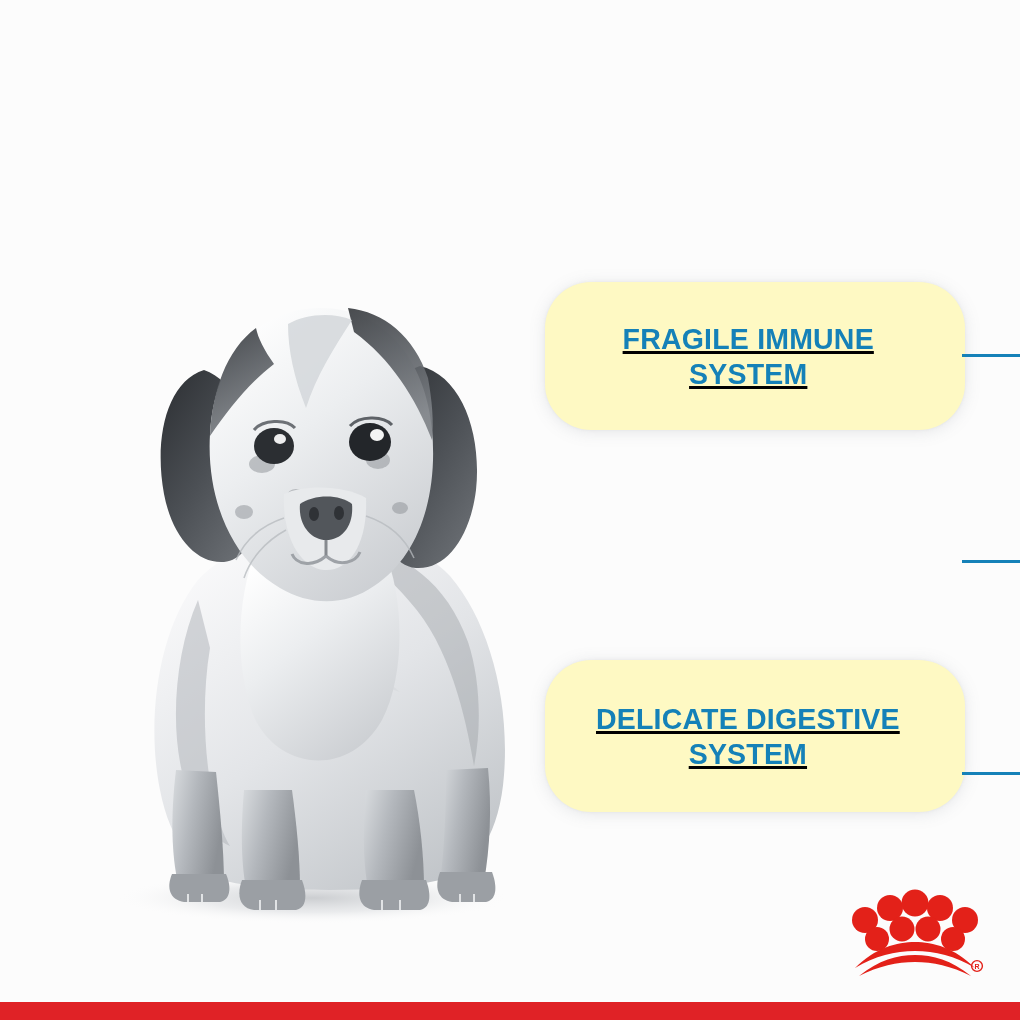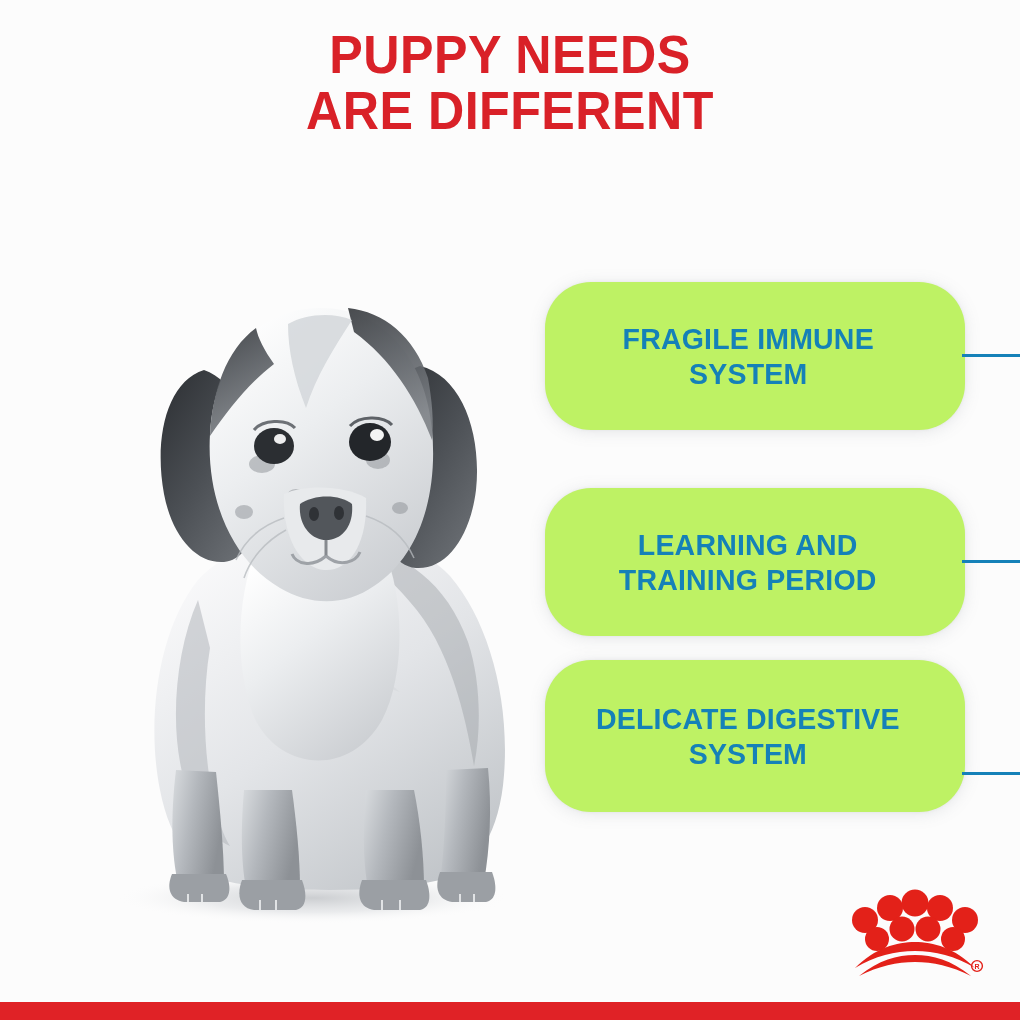--- a/index.html
+++ b/index.html
@@ -55,28 +55,29 @@
     width: 100%;
     height: 100%;
   }
 
   
   .callout {
     position: absolute;
     right: 55px;
     width: 420px;
     border-radius: 46px;
-    background: #bef264;
+    background: #fef9c3;
     box-shadow: 0 2px 16px rgba(120,125,135,0.17),
                 0 0 3px rgba(140,145,155,0.12);
     display: flex;
     align-items: center;
     justify-content: center;
     box-sizing: border-box;
     padding: 0 34px 0 20px;
+    text-decoration: underline;
   }
   .callout-text {
     color: #1581b8;
     font-family: "Liberation Sans Narrow", "Liberation Sans", sans-serif;
     font-weight: bold;
     font-size: 30px;
     line-height: 1.17;
     text-align: center;
     letter-spacing: 0.2px;
     transform: scaleX(0.95);
@@ -117,24 +118,20 @@
     width: 1020px;
     height: 18px;
     background: #e02226;
   }
 </style>
 </head>
 <body>
 
 <div class="page">
 
-  <div class="title-block">
-    <span class="title-line">PUPPY NEEDS</span>
-    <span class="title-line">ARE DIFFERENT</span>
-  </div>
 
   <div class="photo-area">
     <svg class="puppy-svg" viewBox="0 0 520 680" preserveAspectRatio="xMidYMax meet">
       <defs>
         <radialGradient id="gShadow" cx="50%" cy="50%" r="50%">
           <stop offset="0%" stop-color="#b9bcc0" stop-opacity="0.72"></stop>
           <stop offset="55%" stop-color="#cdd0d4" stop-opacity="0.38"></stop>
           <stop offset="100%" stop-color="#ffffff" stop-opacity="0"></stop>
         </radialGradient>
         <linearGradient id="gDarkFur" x1="0" y1="0" x2="0.35" y2="1">
@@ -255,24 +252,20 @@
       </g>
     </svg>
   </div>
 
   <div class="callout" id="callout-1">
     <span class="callout-text">FRAGILE IMMUNE
 SYSTEM</span>
   </div>
   <div class="connector" id="connector-1"></div>
 
-  <div class="callout" id="callout-2">
-    <span class="callout-text">LEARNING AND
-TRAINING PERIOD</span>
-  </div>
   <div class="connector" id="connector-2"></div>
 
   <div class="callout" id="callout-3">
     <span class="callout-text">DELICATE DIGESTIVE
 SYSTEM</span>
   </div>
   <div class="connector" id="connector-3"></div>
 
   <div class="logo">
     <svg viewBox="0 0 140 92">

